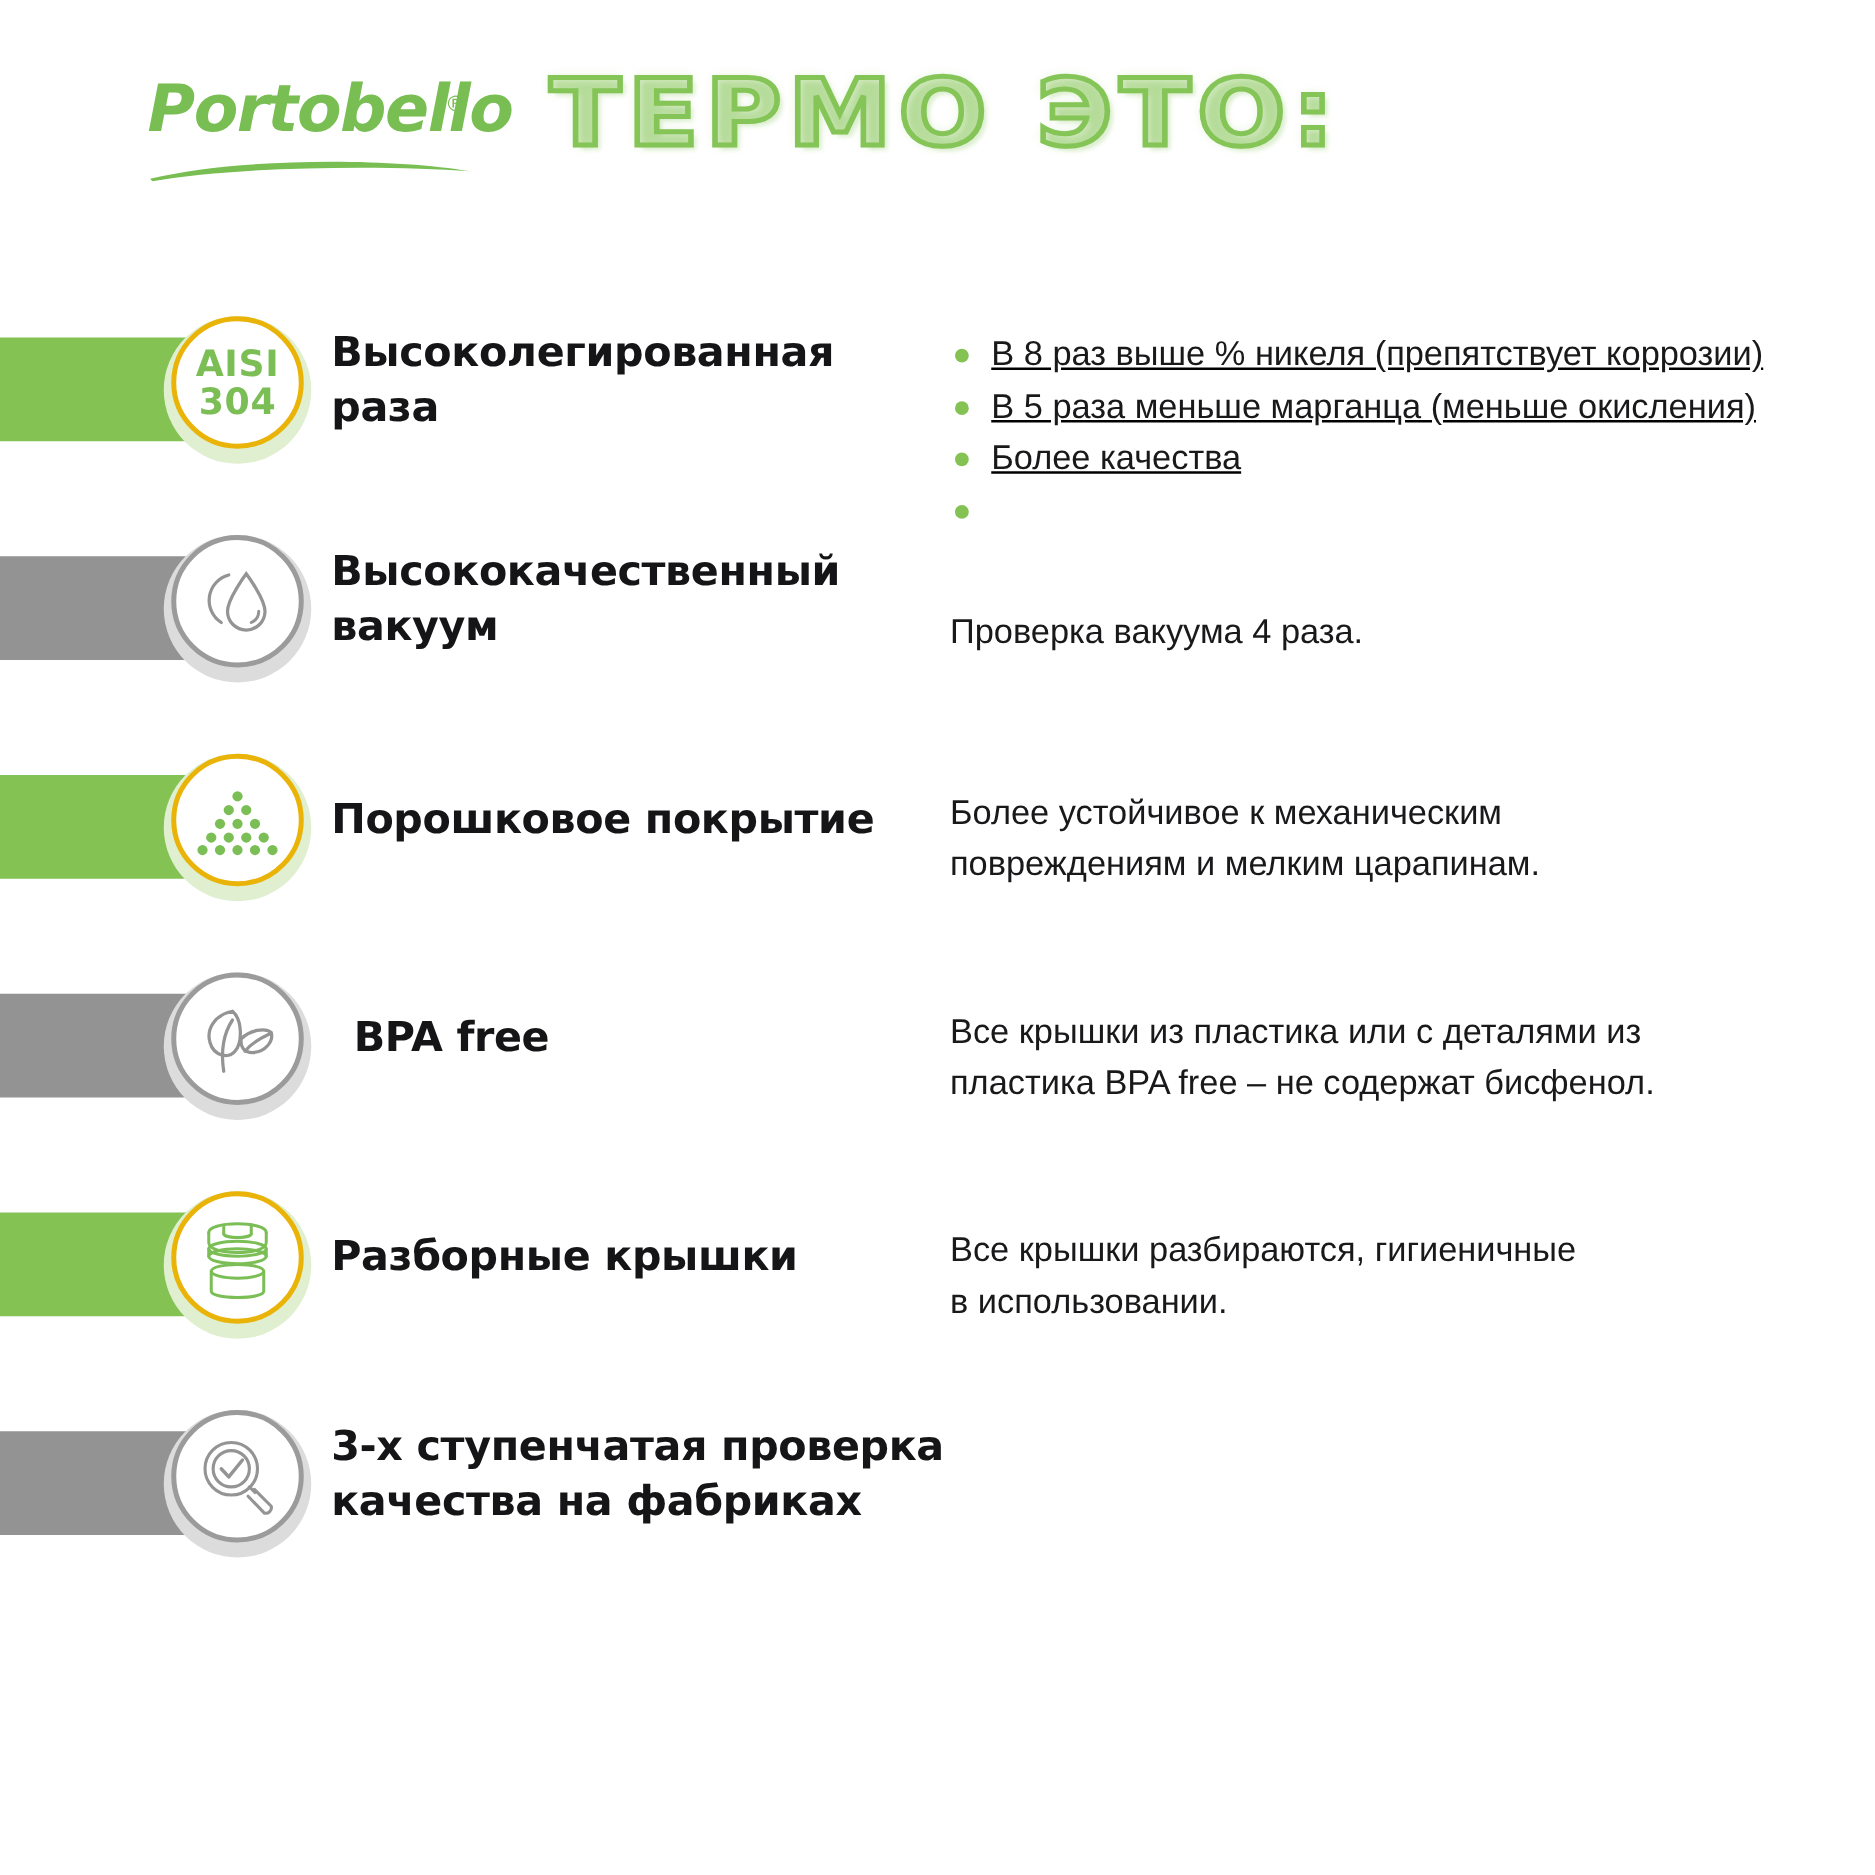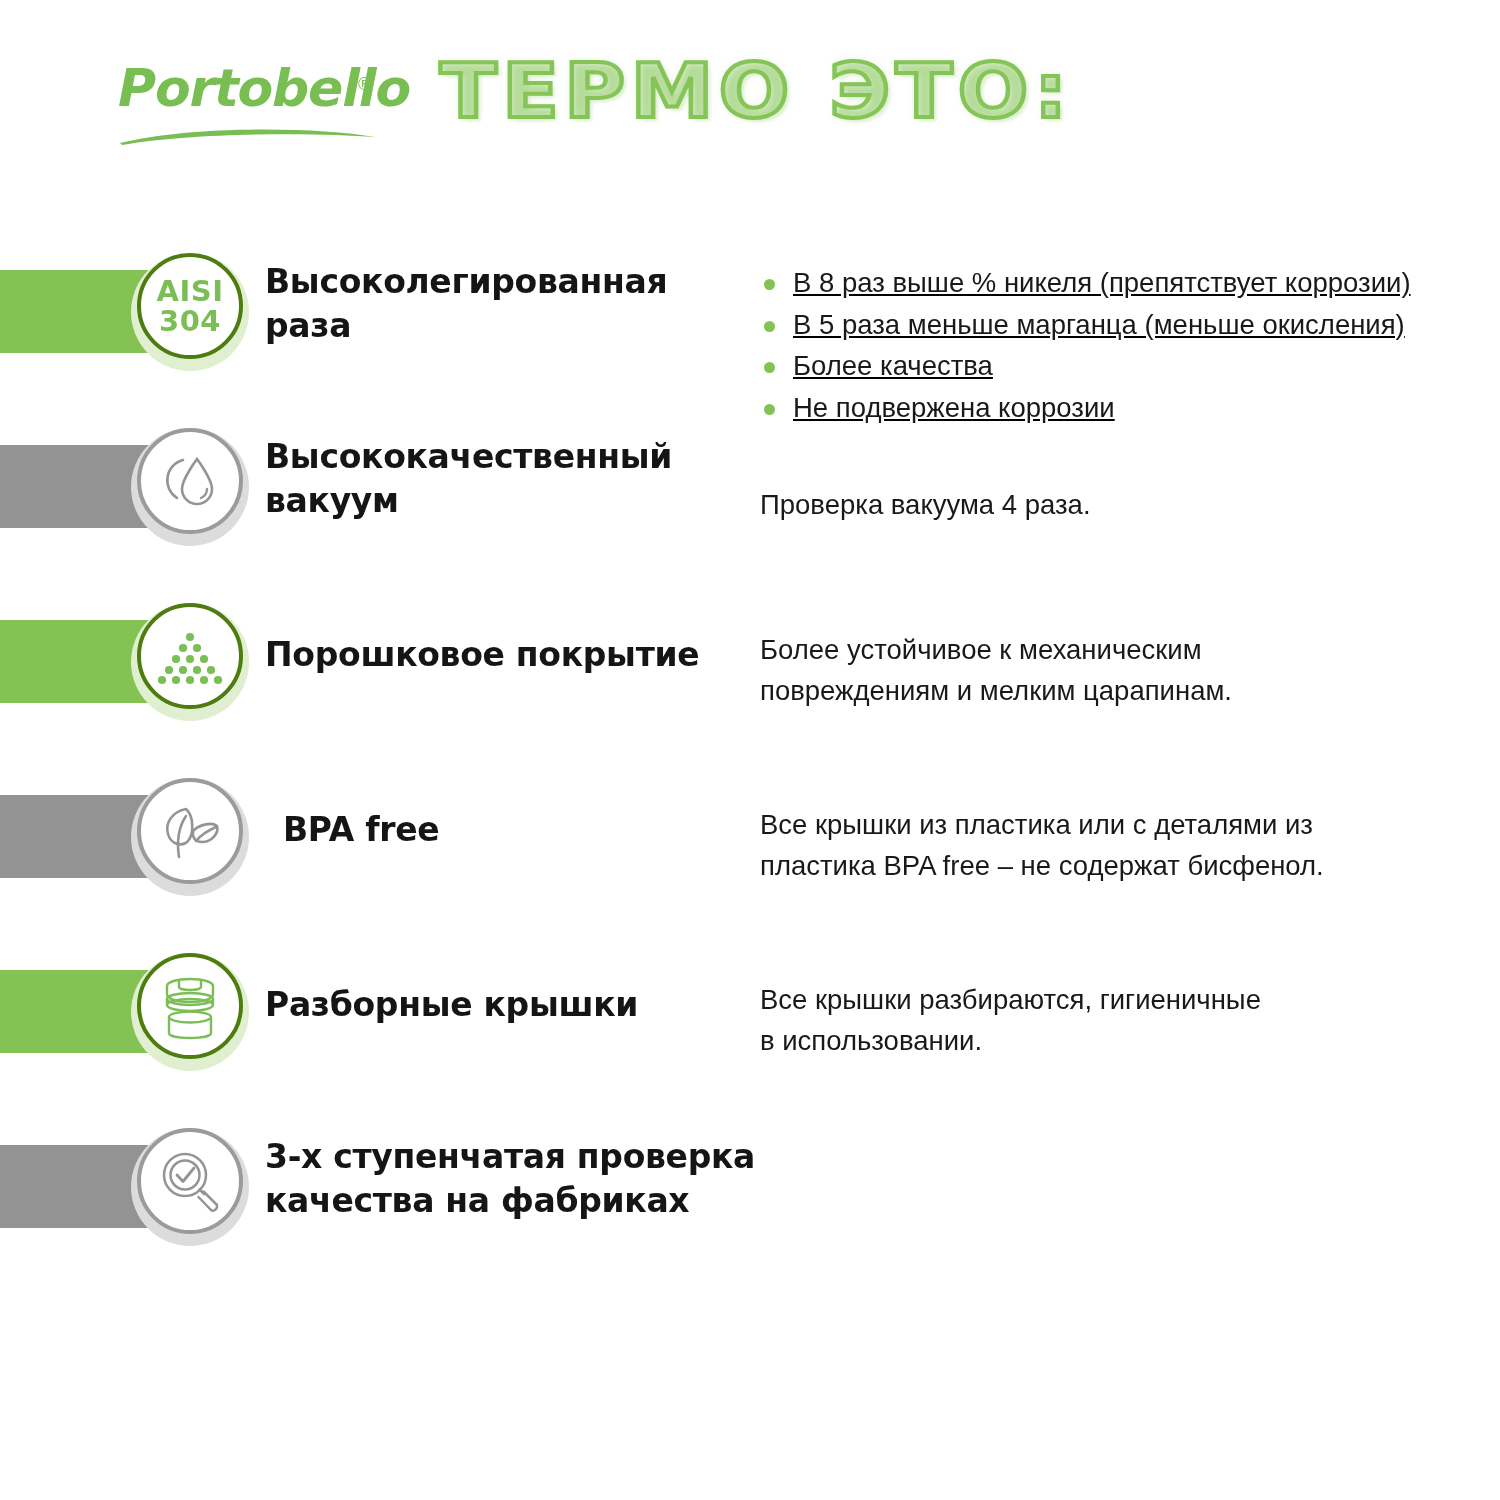--- a/index.html
+++ b/index.html
@@ -118,21 +118,21 @@
   .badge-disc {
     position: absolute;
     left: 6px; top: 0px;
     width: 106px; height: 106px;
     border-radius: 50%;
     background: #ffffff;
     display: flex;
     align-items: center;
     justify-content: center;
   }
-  .badge.green .badge-disc { border: 4px solid #4d7c0f; }
+  .badge.green .badge-disc { border: 4px solid #eab308; }
   .badge.gray  .badge-disc { border: 4px solid #9B9B9B; }
 
   .badge-code {
     font-family: "DejaVu Sans", sans-serif;
     font-weight: 700;
     font-size: 29px;
     line-height: 30px;
     color: #7CBE56;
     text-align: center;
     letter-spacing: 0.5px;
@@ -215,21 +215,21 @@
         <div class="badge-code">AISI
 304</div>
       </div>
     </div>
     <div class="row-title" style="top:7px;">Высоколегированная
 раза</div>
     <ul class="bullets" style="top:9px;text-decoration:underline;">
       <li><span class="dot"></span><span>В 8 раз выше % никеля (препятствует коррозии)</span></li>
       <li><span class="dot"></span><span>В 5 раза меньше марганца (меньше окисления)</span></li>
       <li><span class="dot"></span><span>Более качества</span></li>
-      <li><span class="dot"></span><span>Не подвержена коррозии</span></li>
+      <li><span class="dot"></span></li>
     </ul>
   </div>
 
   <div class="row" style="top:428px;">
     <div class="bar gray" style="top:17px;"></div>
     <div class="badge gray" style="top:0px;">
       <div class="badge-glow"></div>
       <div class="badge-disc">
         <svg width="66" height="66" viewBox="0 0 66 66" fill="none" stroke="#949494" stroke-width="2.6" stroke-linecap="round">
           <path d="M26 12 A21 21 0 0 0 20 50"></path>

